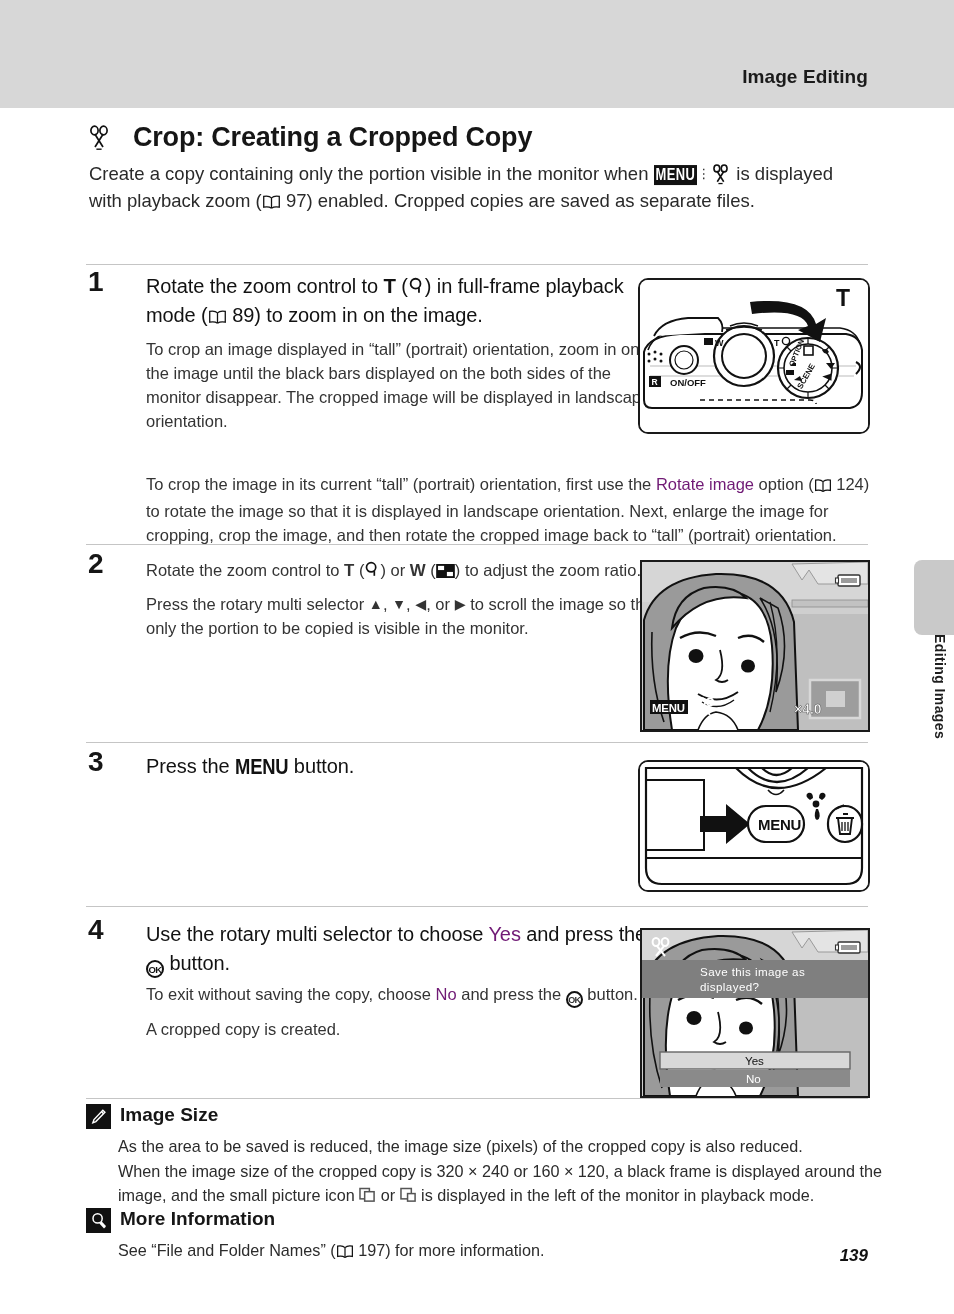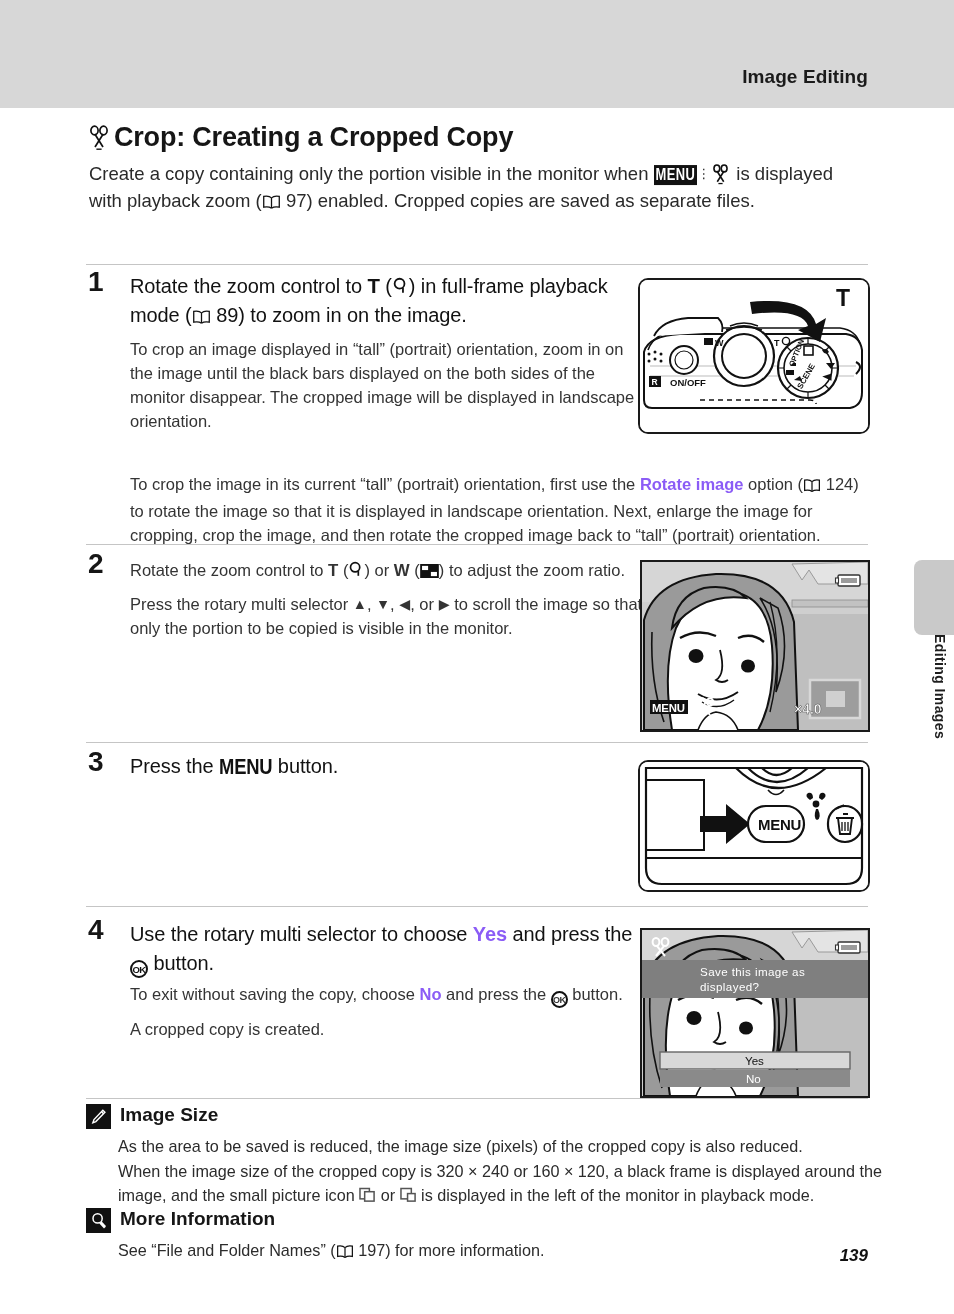--- a/index.html
+++ b/index.html
@@ -37,47 +37,47 @@
     writing-mode: vertical-rl; text-orientation: mixed;
     letter-spacing: .4px;
   }
 
   
   .content { position: absolute; left: 86px; top: 0; width: 782px; }
 
   
   .sec-title-row {
     position: absolute; left: 0; top: 122px;
-    display: flex; align-items: center; gap: 2px;
+    display: flex; align-items: center; gap: 21px;
   }
   .sec-title {
     font-size: 27px; font-weight: 700; letter-spacing: -.2px; white-space: nowrap;
   }
   .intro {
     position: absolute; left: 3px; top: 160px; width: 778px;
     font-size: 18.5px; line-height: 27px; color: #2a2a2a;
   }
 
   
   .rule { position: absolute; left: 0; width: 782px; height: 1px; background: #c5c5c5; }
 
   .step { position: absolute; left: 0; width: 782px; }
   .step-num {
     position: absolute; left: 2px; top: -4px;
     font-size: 28px; font-weight: 700; line-height: 1;
   }
-  .step-body { position: absolute; left: 44px; width: 736px; }
+  .step-body { position: absolute; left: 60px; width: 736px; }
   .step-head {
     font-size: 20px; line-height: 29px; color: #121212; letter-spacing: -.1px;
   }
   .step-sub {
     font-size: 16.5px; line-height: 24px; color: #343434; margin-top: 4px;
   }
   .step-sub + .step-sub { margin-top: 9px; }
-  b { font-weight: 700; color: #8b5cf6; }
+  b { font-weight: 400; color: #701a75; }
 
   
   .fig { position: absolute; background:#fff; }
   .fig-cam {
     border: 2px solid #1a1a1a; border-radius: 10px; overflow: hidden;
   }
   .fig-mon { border: 2px solid #1a1a1a; overflow: hidden; }
 
   
   .note { position: absolute; left: 0; width: 800px; }

